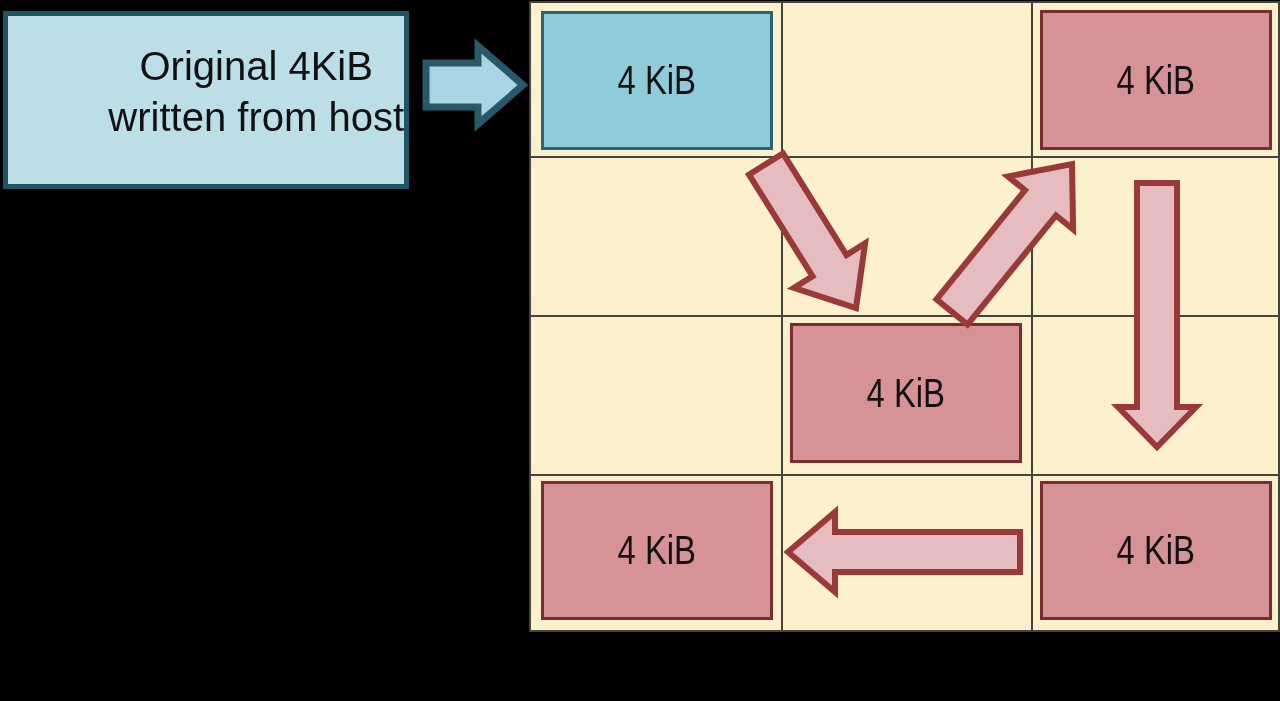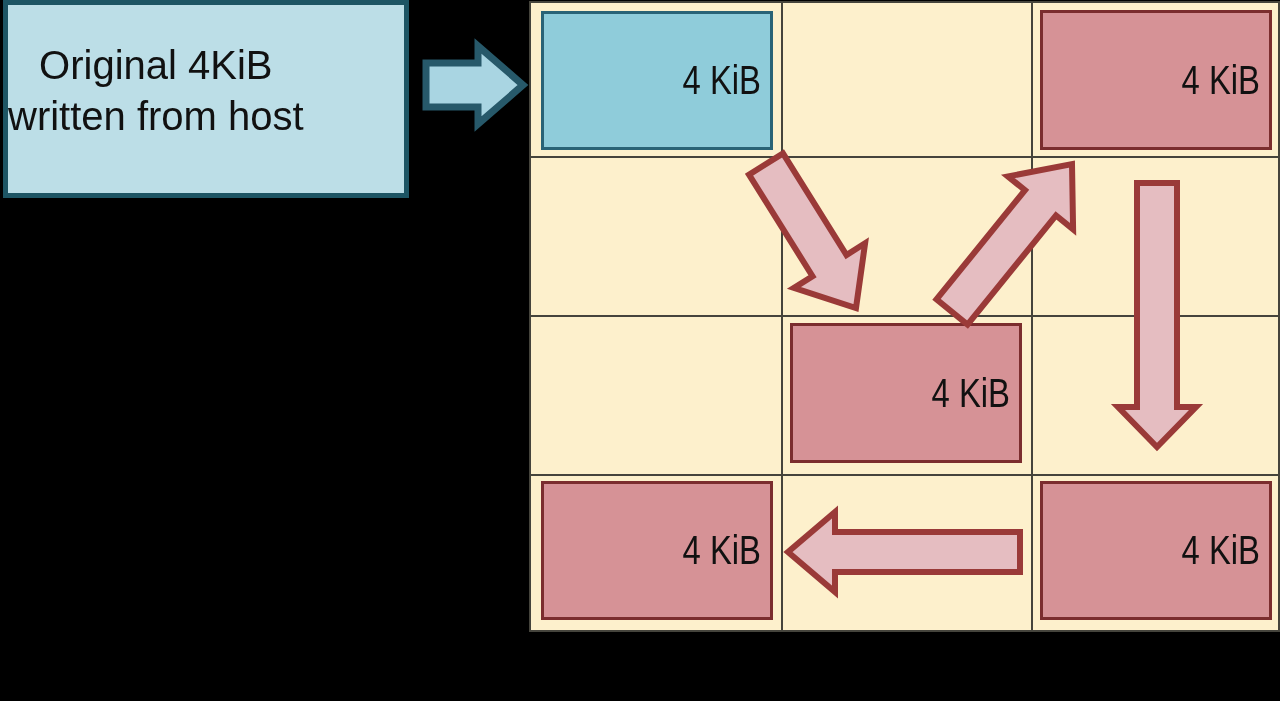--- a/index.html
+++ b/index.html
@@ -11,26 +11,26 @@
   .stage {
     position: relative;
     width: 1280px; height: 701px;
     overflow: hidden;
     background: var(--background, #000);
   }
 
   
   .host-box {
     position: absolute;
-    left: 3px; top: 0;
-    width: 406px; height: 198px;
+    left: 3px; top: 11px;
+    width: 406px; height: 178px;
     box-sizing: border-box;
     background: var(--host-fill, #bcdee7);
     border: 5px solid var(--teal-border, #1d5564);
-    display: flex; align-items: center; justify-content: flex-start;
+    display: flex; align-items: center; justify-content: flex-end;
   }
   .host-label {
     font-size: 40px;
     line-height: 51px;
     color: #111;
     text-align: center;
     white-space: pre-line;
     padding-bottom: 16px;
   }
 
@@ -46,21 +46,21 @@
     grid-template-columns: 250px 248px 1fr;
     grid-template-rows: 153px 157px 157px 1fr;
     gap: 2px;
   }
   .cell { background: var(--cell-fill, #fdf0cc); }
 
   
   .page {
     position: absolute;
     box-sizing: border-box;
-    display: flex; align-items: center; justify-content: flex-end;
+    display: flex; align-items: center; justify-content: center;
   }
   .page-original {
     background: var(--original-page-fill, #8fccda);
     border: 3px solid var(--original-page-border, #2a6376);
   }
   .page-copy {
     background: var(--copy-page-fill, #d69296);
     border: 3px solid var(--copy-page-border, #7b2d2e);
   }
   .page-label {

